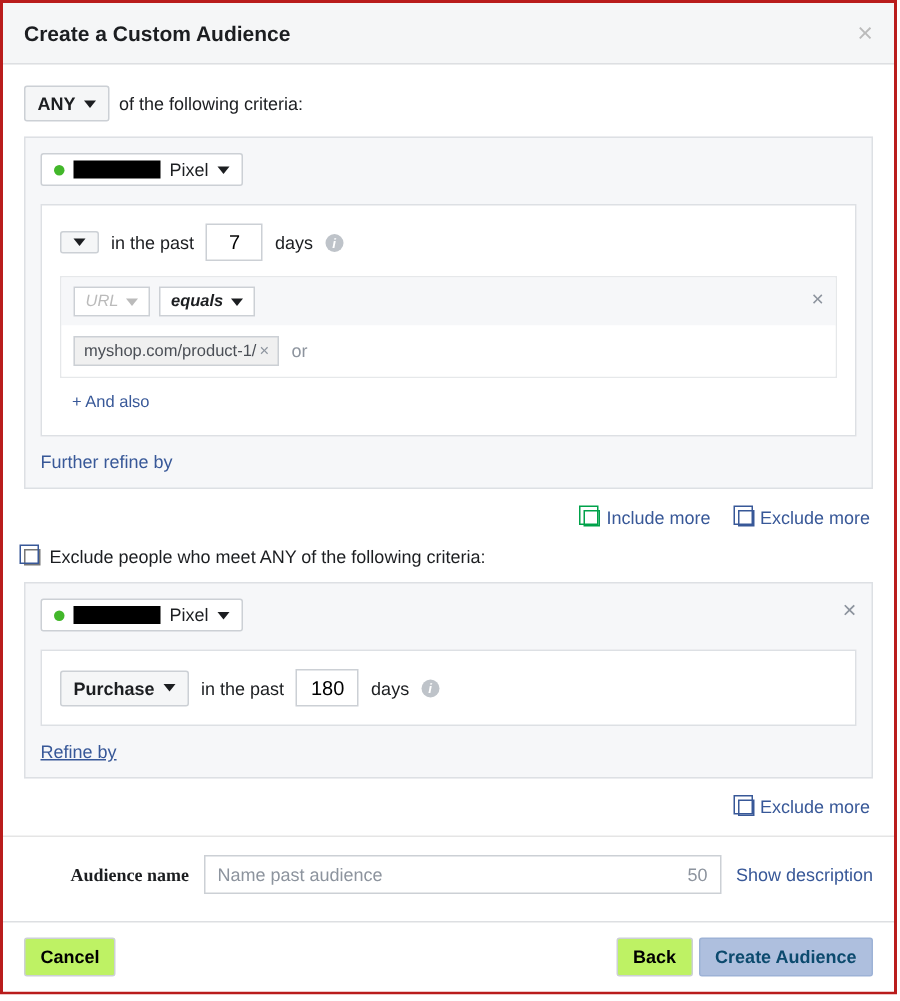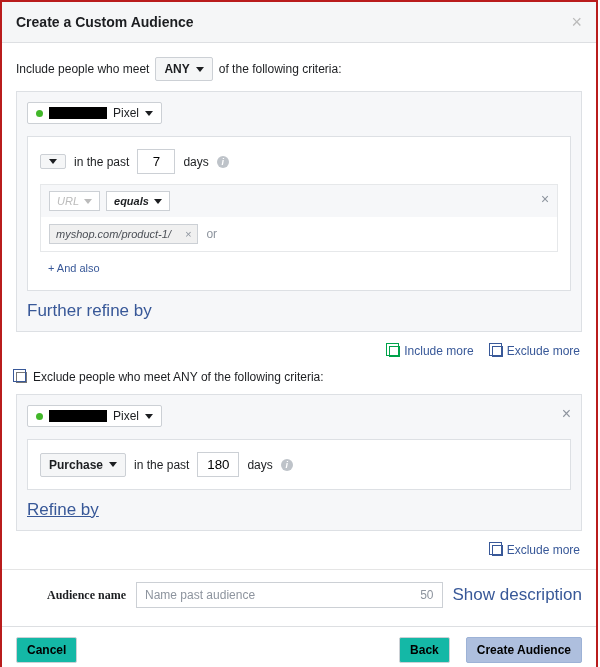--- a/index.html
+++ b/index.html
@@ -120,27 +120,26 @@
     padding: 7px 8px;
     background:#fff;
   }
   .token {
     background: #f0f0f0;
     border: 1px solid #ccd0d5;
     padding: 3px 6px;
     font-size: 11px;
     display: inline-flex;
     align-items: center;
-    gap: 14px;
+    gap: 2px;
     color:#4b4f56;
-    font-style:italic;
   }
   .token .tx { color: #8d949e; cursor: pointer; }
   .or-text { color: #8d949e; }
-  .link { color: #385898; cursor: pointer; font-size: 17px; }
+  .link { color: #385898; cursor: pointer; font-size: 12px; }
   .andalso { padding: 10px 8px 4px; font-size:11px; }
   .refine { margin-top: 10px; }
   .actions-row {
     display: flex; justify-content: flex-end; gap: 18px;
     margin: 12px 2px 12px;
   }
   .mini-action { display: inline-flex; align-items: center; gap: 4px; color: #385898; cursor: pointer; font-size: 12px; }
   .mini-icon {
     width: 11px; height: 11px; border: 1.5px solid #385898;
     position: relative;
@@ -171,48 +170,47 @@
   .footer {
     border-top: 1px solid #dddfe2;
     padding: 10px 14px;
     display: flex;
     justify-content: space-between;
     align-items: center;
     background:#fff;
   }
   .btn {
     border: 1px solid #ccd0d5;
-    background: #14b8a6;
+    background: #bef264;
     padding: 5px 10px;
     font-weight: bold;
     font-size: 12px;
     cursor: pointer;
     border-radius: 2px;
   }
   .btn.primary {
     background: #aebfde;
     border-color: #9db2d6;
-    color: #000000;
-  }
-  .footer-right { display: flex; gap: 16px; }
+    color: #0c4a6e;
+  }
+  .footer-right { display: flex; gap: 4px; }
 </style>
 </head>
 <body>
 
 <div class="dialog">
 
   <div class="titlebar">
     <h1>Create a Custom Audience</h1>
     <span class="close-x">×</span>
   </div>
 
   <div class="body">
 
     <div class="criteria-line">
-      <span>Include people who meet</span>
       <span class="dd">
         <span>ANY</span>
         <span class="caret"></span>
       </span>
       <span>of the following criteria:</span>
     </div>
 
     <div class="source-box">
       <span class="pixel-dd">
         <span class="dot-green"></span>

